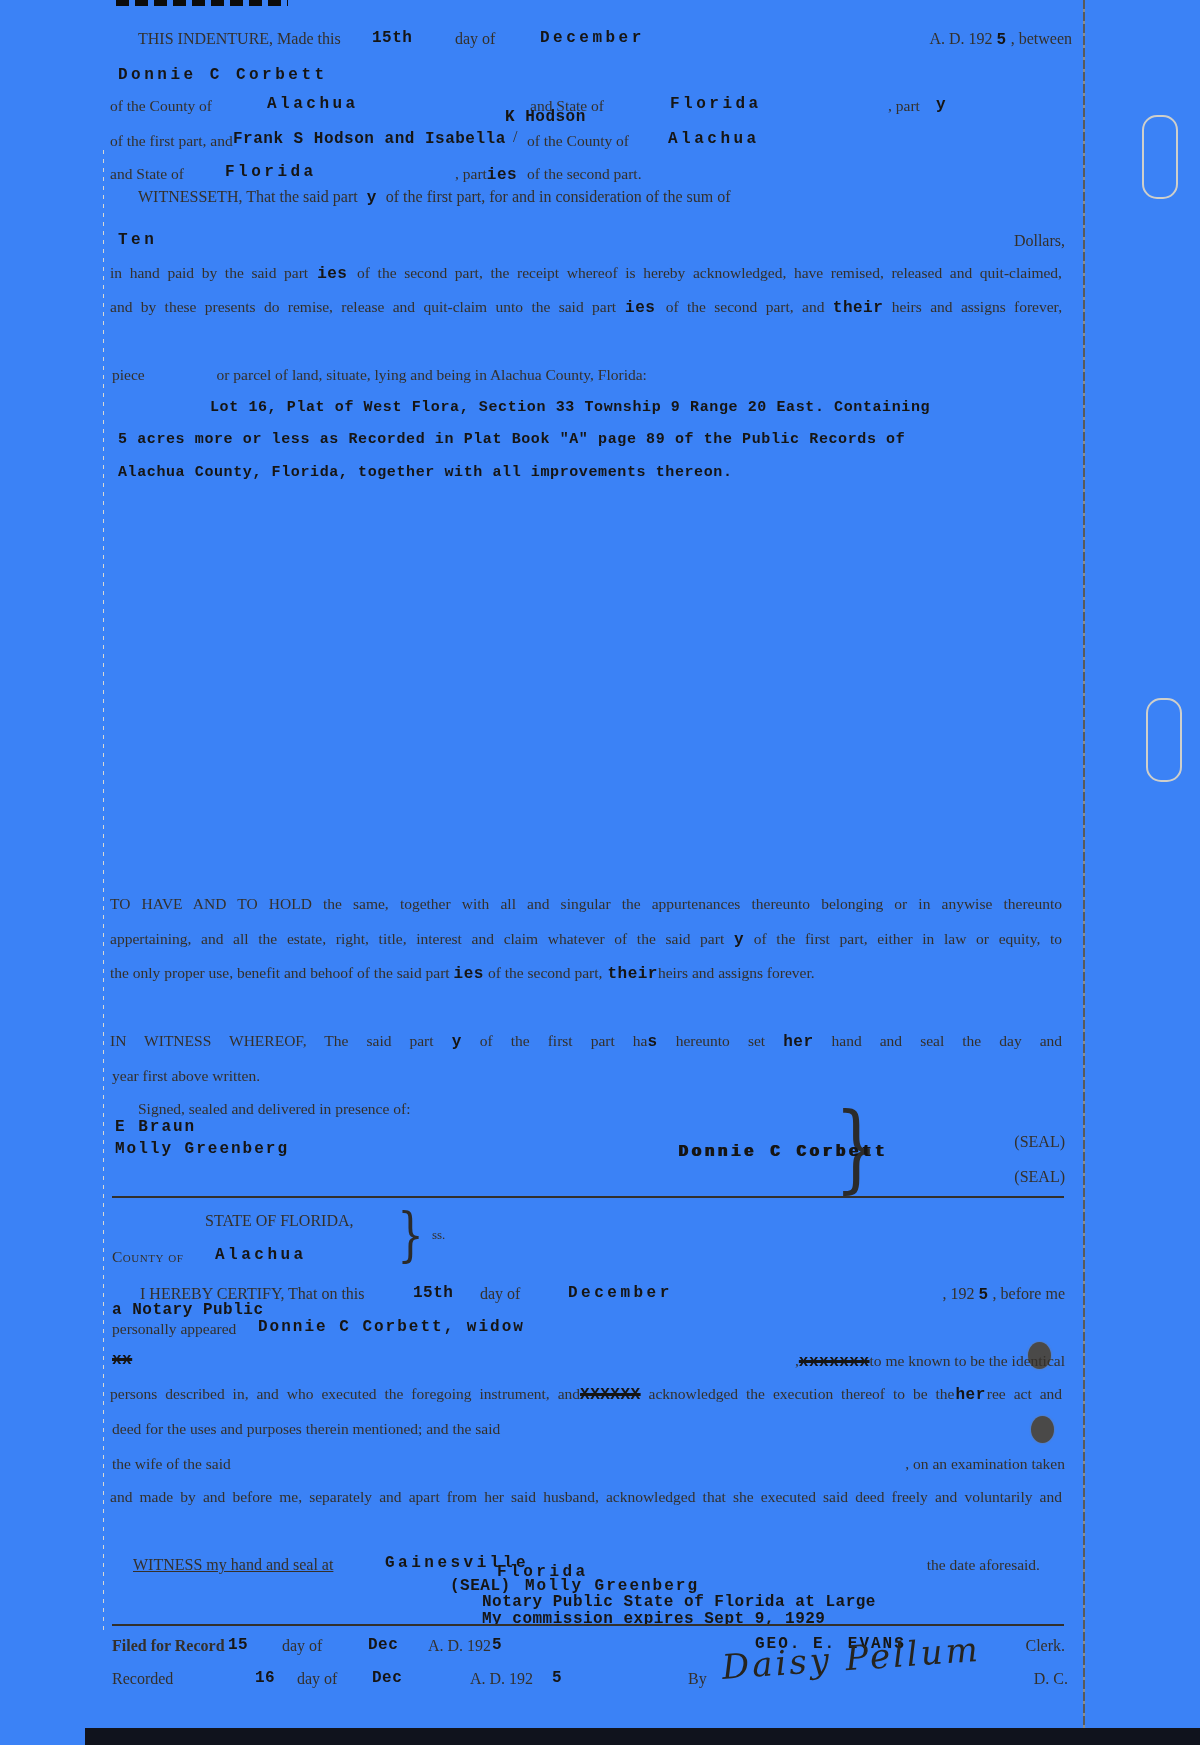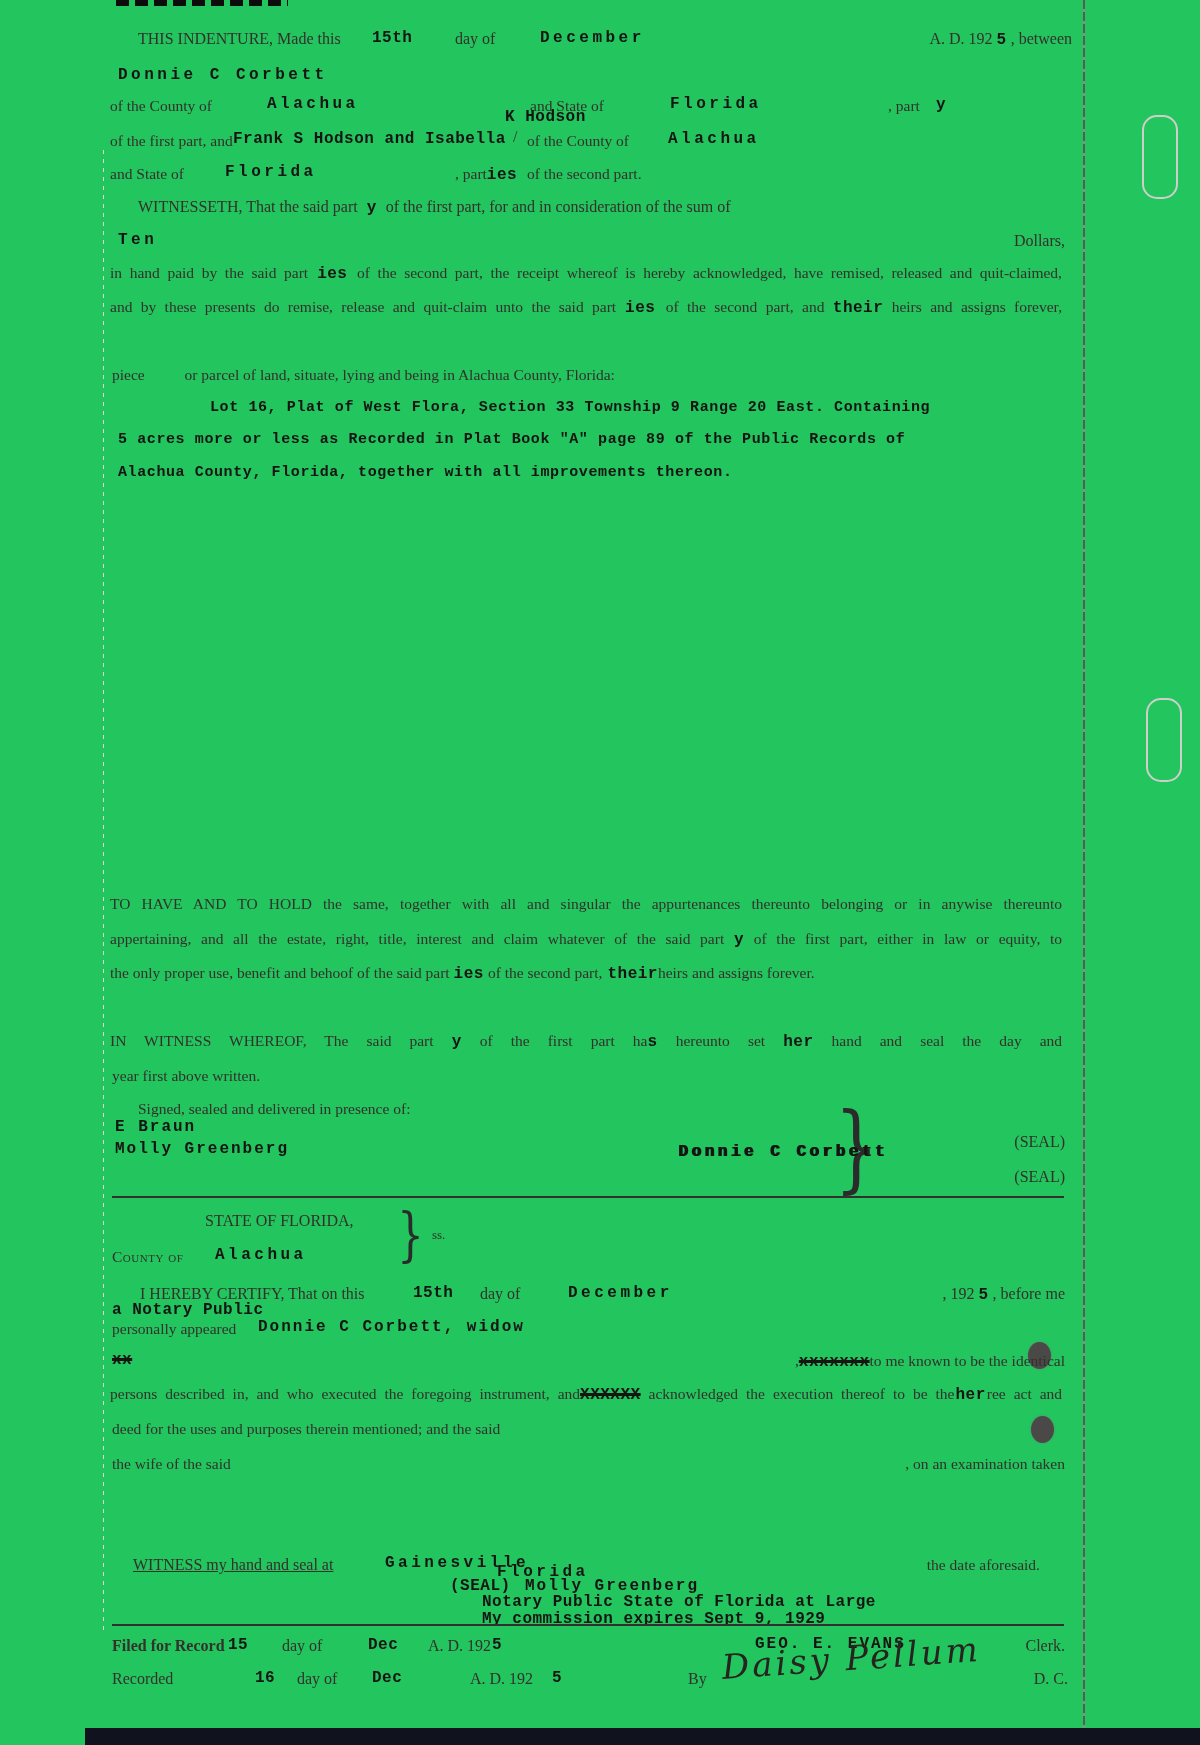--- a/index.html
+++ b/index.html
@@ -1,16 +1,16 @@
 <!DOCTYPE html>
 <html><head>
 <meta charset="utf-8">
 <style>
   html,body{margin:0;padding:0;background:#e8e8e6;}
-  .canvas{position:relative;width:1200px;height:1745px;background:#22c55e;overflow:hidden;
+  .canvas{position:relative;width:1200px;height:1745px;background:#3b82f6;overflow:hidden;
           font-family:"Liberation Serif",serif;color:#2e2b28;}
   .ln{position:absolute;white-space:nowrap;line-height:1.15;}
   .serif{font-family:"Liberation Serif",serif;font-size:15.5px;color:#34302b;}
   .big{font-size:16px;}
   .typed{font-family:"Liberation Mono",monospace;font-weight:700;font-size:16px;
          letter-spacing:.5px;color:#161514;}
   .wide{letter-spacing:3.5px;}
   .sp2{letter-spacing:2px;}
   .desc{font-size:15px;letter-spacing:.6px;}
   .fill{margin:0 9px;}
@@ -76,39 +76,39 @@
   <div class="ln serif" style="top:132px;left:527px;">of the County of</div>
   <div class="ln typed wide" style="top:130px;left:668px;">Alachua</div>
 
   <div class="ln serif" style="top:165px;left:110px;">and State of</div>
   <div class="ln typed wide" style="top:163px;left:225px;">Florida</div>
   <div class="ln serif" style="top:165px;left:455px;">
     <span>, part</span><span class="typed">ies</span>
     <span style="margin-left:6px;">of the second part.</span>
   </div>
 
-  <div class="ln serif big" style="top:198px;left:138px;">
+  <div class="ln serif big" style="top:188px;left:138px;">
     <span>WITNESSETH, That the said part</span><span class="typed fill">y</span><span>of the first part, for and in consideration of the sum of</span>
   </div>
   <div class="ln typed wide" style="top:231px;left:118px;">Ten</div>
   <div class="ln serif big right" style="top:232px;">Dollars,</div>
 
   <div class="ln serif jline" style="top:264px;">
     <span>in hand paid by the said part</span><span class="typed tight">ies</span>
     <span>of the second part, the receipt whereof is hereby acknowledged, have remised, released and quit-claimed,</span>
   </div>
   <div class="ln serif jline" style="top:298px;">
     <span>and by these presents do remise, release and quit-claim unto the said part</span><span class="typed tight">ies</span>
     <span>of the second part, and</span>
     <span class="typed">their</span>
     <span>heirs and assigns forever,</span>
   </div>
   <div class="ln serif" style="top:366px;left:112px;">
     <span>piece</span>
-    <span style="margin-left:36px;">or parcel</span>
+    <span style="margin-left:68px;">or parcel</span>
     <span style="">of land, situate, lying and being in Alachua County, Florida:</span>
   </div>
 
   <div class="ln typed desc" style="top:399px;left:210px;">Lot 16, Plat of West Flora, Section 33 Township 9 Range 20 East. Containing</div>
   <div class="ln typed desc" style="top:431px;left:118px;">5 acres more or less as Recorded in Plat Book "A" page 89 of the Public Records of</div>
   <div class="ln serif jline" style="top:895px;">TO HAVE AND TO HOLD the same, together with all and singular the appurtenances thereunto belonging or in anywise thereunto</div>
 
   <div class="ln typed desc" style="top:464px;left:118px;">Alachua County, Florida, together with all improvements thereon.</div>
   <div class="ln serif jline" style="top:930px;">
     <span>appertaining, and all the estate, right, title, interest and claim whatever of the said part</span>
@@ -163,20 +163,21 @@
   <div class="ln serif right" style="top:1352px;">
     <span>,</span><span class="typed struck">xxxxxxx</span><span>to me known to be the identical</span>
   </div>
   <div class="ln serif jline" style="top:1385px;">
     <span>persons described in, and who executed the foregoing instrument, and</span><span class="typed struck">XXXXXX</span>
     <span>acknowledged the execution thereof to be the</span><span class="typed" style="margin:0 1px;">her</span><span>ree act and</span>
   </div>
   <div class="ln serif" style="top:1420px;left:112px;">deed for the uses and purposes therein mentioned; and the said</div>
   <div class="ln serif" style="top:1455px;left:112px;">the wife of the said</div>
   <div class="ln serif right" style="top:1455px;">, on an examination taken</div>
+  <div class="ln serif jline" style="top:1488px;">and made by and before me, separately and apart from her said husband, acknowledged that she executed said deed freely and voluntarily and</div>
 
   <div class="ln serif big" style="top:1556px;left:133px;text-decoration:underline;">WITNESS my hand and seal at</div>
   <div class="ln typed wide" style="top:1554px;left:385px;">Gainesville</div>
   <div class="ln typed wide" style="top:1563px;left:497px;">Florida</div>
   <div class="ln serif" style="top:1556px;right:160px;">the date aforesaid.</div>
   <div class="ln typed" style="top:1577px;left:450px;">(SEAL)</div>
   <div class="ln typed sp2" style="top:1577px;left:525px;">Molly Greenberg</div>
   <div class="ln typed" style="top:1593px;left:482px;">Notary Public State of Florida at Large</div>
   <div class="ln typed" style="top:1610px;left:482px;">My commission expires Sept 9, 1929</div>
 

